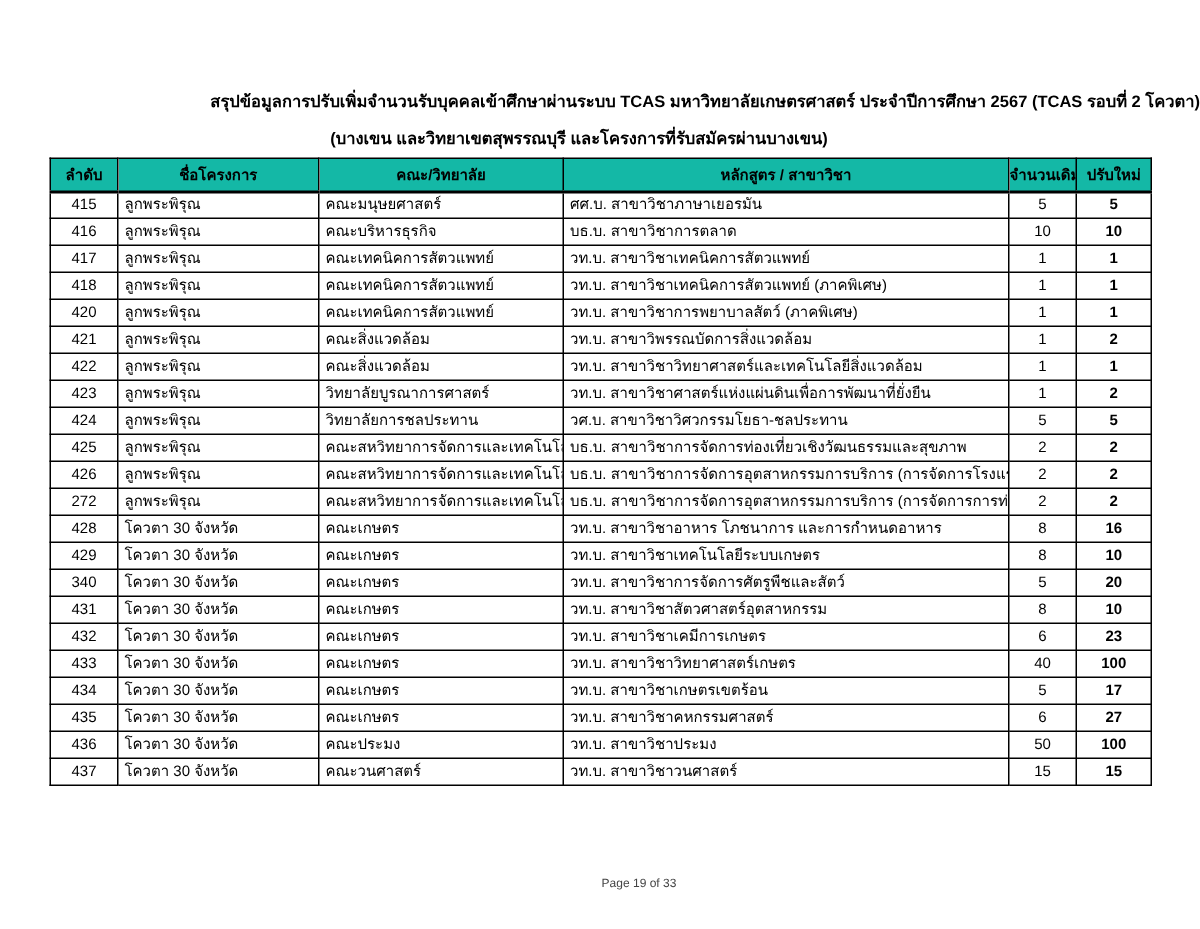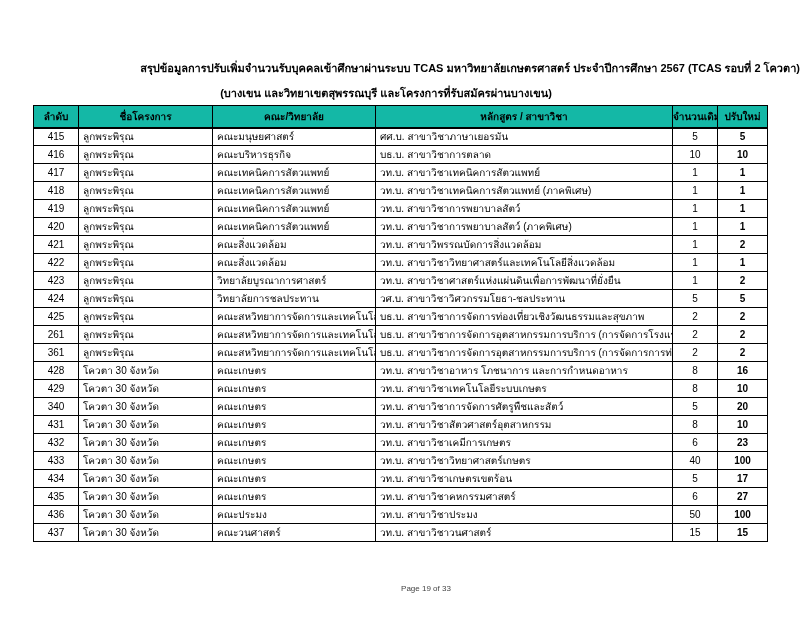--- a/index.html
+++ b/index.html
@@ -100,28 +100,20 @@
         </tr>
         <tr>
           <td class="c0">418</td>
           <td class="c1">ลูกพระพิรุณ</td>
           <td class="c2">คณะเทคนิคการสัตวแพทย์</td>
           <td class="c3">วท.บ. สาขาวิชาเทคนิคการสัตวแพทย์ (ภาคพิเศษ)</td>
           <td class="c4">1</td>
           <td class="c5">1</td>
         </tr>
         <tr>
-          <td class="c0">419</td>
-          <td class="c1">ลูกพระพิรุณ</td>
-          <td class="c2">คณะเทคนิคการสัตวแพทย์</td>
-          <td class="c3">วท.บ. สาขาวิชาการพยาบาลสัตว์</td>
-          <td class="c4">1</td>
-          <td class="c5">1</td>
-        </tr>
-        <tr>
           <td class="c0">420</td>
           <td class="c1">ลูกพระพิรุณ</td>
           <td class="c2">คณะเทคนิคการสัตวแพทย์</td>
           <td class="c3">วท.บ. สาขาวิชาการพยาบาลสัตว์ (ภาคพิเศษ)</td>
           <td class="c4">1</td>
           <td class="c5">1</td>
         </tr>
         <tr>
           <td class="c0">421</td>
           <td class="c1">ลูกพระพิรุณ</td>
@@ -156,29 +148,29 @@
         </tr>
         <tr>
           <td class="c0">425</td>
           <td class="c1">ลูกพระพิรุณ</td>
           <td class="c2">คณะสหวิทยาการจัดการและเทคโนโลยี</td>
           <td class="c3">บธ.บ. สาขาวิชาการจัดการท่องเที่ยวเชิงวัฒนธรรมและสุขภาพ</td>
           <td class="c4">2</td>
           <td class="c5">2</td>
         </tr>
         <tr>
-          <td class="c0">261</td>
+          <td class="c0">426</td>
           <td class="c1">ลูกพระพิรุณ</td>
           <td class="c2">คณะสหวิทยาการจัดการและเทคโนโลยี</td>
           <td class="c3">บธ.บ. สาขาวิชาการจัดการอุตสาหกรรมการบริการ (การจัดการโรงแรม)</td>
           <td class="c4">2</td>
           <td class="c5">2</td>
         </tr>
         <tr>
-          <td class="c0">361</td>
+          <td class="c0">272</td>
           <td class="c1">ลูกพระพิรุณ</td>
           <td class="c2">คณะสหวิทยาการจัดการและเทคโนโลยี</td>
           <td class="c3">บธ.บ. สาขาวิชาการจัดการอุตสาหกรรมการบริการ (การจัดการการท่องเที่ยวร่วมสมัย)</td>
           <td class="c4">2</td>
           <td class="c5">2</td>
         </tr>
         <tr>
           <td class="c0">428</td>
           <td class="c1">โควตา 30 จังหวัด</td>
           <td class="c2">คณะเกษตร</td>

